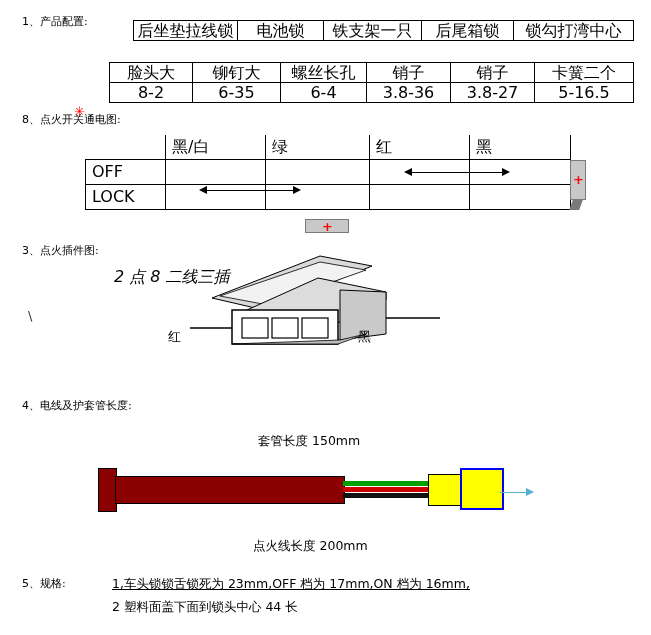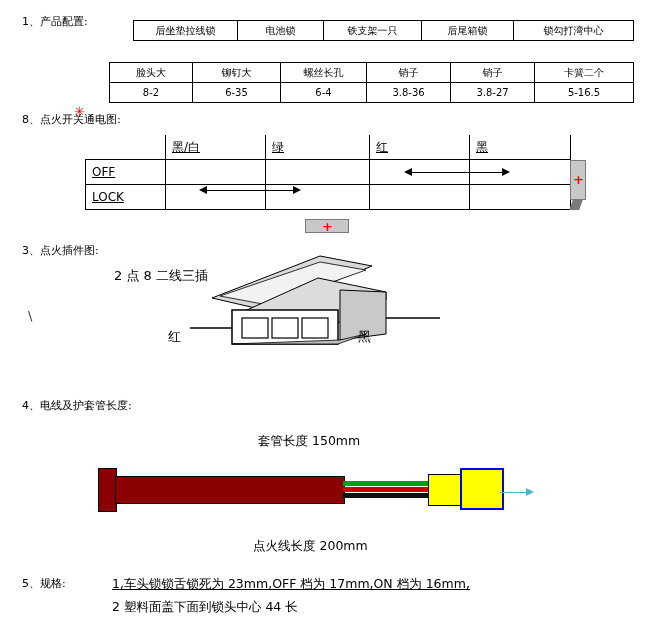--- a/index.html
+++ b/index.html
@@ -24,41 +24,40 @@
 
   
   table.cfg {
     border-collapse: collapse;
     position: absolute;
     table-layout: fixed;
   }
   table.cfg td {
     border: 1px solid #000000;
     text-align: center;
-    font-size: 10px;
+    font-size: 16px;
     height: 19px;
     padding: 0;
     line-height: 19px;
     margin-left: 24px;
   }
 
   
   table.sw {
     border-collapse: collapse;
     position: absolute;
     table-layout: fixed;
   }
   table.sw td {
     border: 1px solid #000000;
-    font-size: 12px;
+    font-size: 16px;
     height: 24px;
     padding: 0 0 0 6px;
     line-height: 24px;
     vertical-align: middle;
-    text-decoration: underline;
   }
   table.sw td.blank {
     border: 1px solid #000000;
   }
   table.sw tr.head td {
     border-top: none;
   }
   table.sw tr.head td.nb {
     border: none;
   }
@@ -260,21 +259,21 @@
 <div class="arrow-head arrow-right" style="left:293px; top:186px;"></div>
 
 <div class="key-body" style="left:570px; top:160px; width:14px; height:38px;"></div>
 <div class="plus" style="left:573px; top:173px;">+</div>
 <div style="position:absolute; left:571px; top:200px; width:10px; height:10px; background:#7a7a7a; transform:skewX(-20deg);"></div>
 
 <div class="key-body" style="left:305px; top:219px; width:42px; height:12px;"></div>
 <div class="plus" style="left:322px; top:220px;">+</div>
 
 <div class="sec-label" style="left:22px; top:243px;">3、点火插件图:</div>
-<div class="lbl" style="left:114px; top:267px; font-size:13px;">2 点 8 二线三插</div>
+<div class="lbl" style="left:114px; top:267px; font-size:16px;font-style:italic;">2 点 8 二线三插</div>
 
 <div class="stray" style="left:28px; top:308px;">\</div>
 
 <div class="conn-wrap" style="left:190px; top:248px;">
   <svg width="260" height="110" viewBox="0 0 260 110">
 
     <polygon points="22,50 130,8 182,18 74,62" fill="#d9d9d9" stroke="#000000" stroke-width="1"></polygon>
     <polygon points="30,48 130,14 176,22 78,57" fill="#f2f2f2" stroke="#000000" stroke-width="0.8"></polygon>
 
     <polygon points="48,66 128,30 196,44 196,52 120,88 48,74" fill="#dcdcdc" stroke="#000000" stroke-width="1"></polygon>

